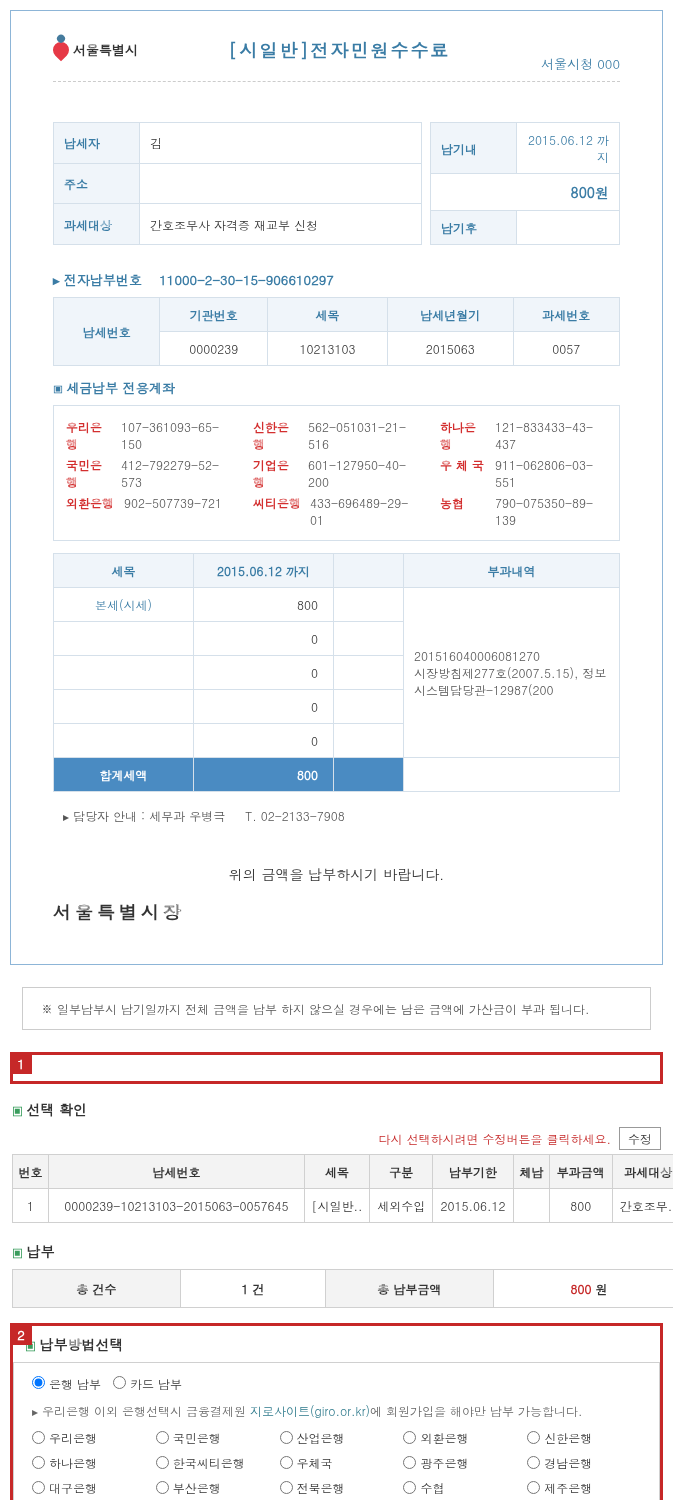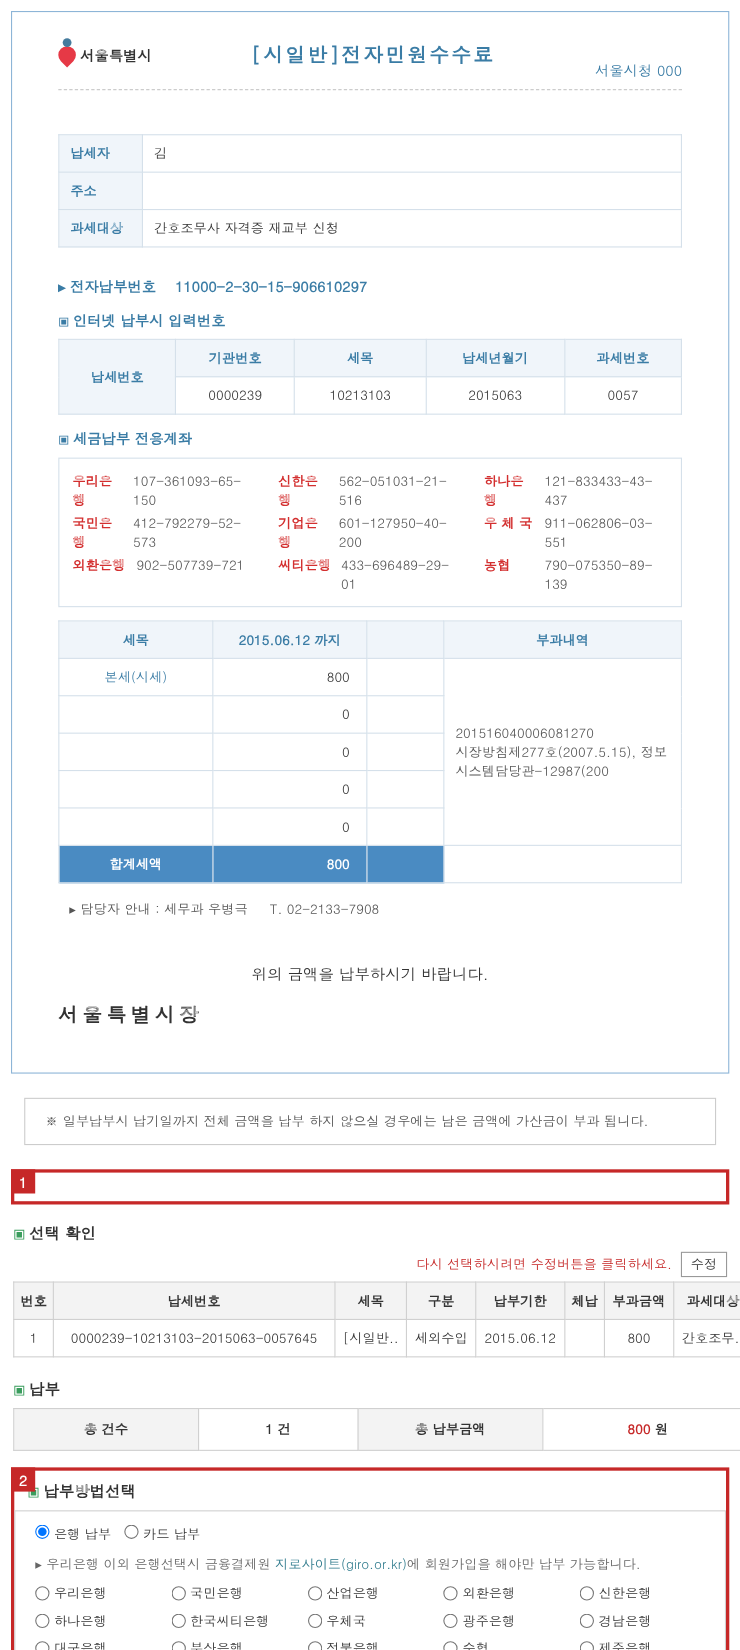--- a/index.html
+++ b/index.html
@@ -9,21 +9,21 @@
 .logo { display: flex; align-items: center; font-weight: bold; font-size: 13px; color: #333;}
 .logo-icon { width: 16px; height: 16px; background: #e63946; border-radius: 50% 50% 50% 0; transform: rotate(-45deg); margin-right: 4px; position: relative;}
 .logo-icon::after{content:""; position:absolute; width:8px;height:8px;background:#457b9d;border-radius:50%;top:-4px;right:-4px;}
 .title { color: #3a7ca5; font-size: 18px; font-weight: bold; letter-spacing: 2px;}
 .office { color: #3a7ca5; font-size: 13px; margin-top: 28px; }
 table { border-collapse: collapse; width: 100%; }
 .info-wrap { display: flex; gap: 0; margin-bottom: 25px;}
 .info-left { flex: 1; }
 .info-right { width: 190px; margin-left:8px;}
 .info-left td, .info-right td { border: 1px solid #d5e0ea; padding: 8px 10px; height:32px;}
-.info-left .lbl, .info-right .lbl { background: #f0f5fa; color: #3a7ca5; font-weight: bold; width: 76px;}
+.info-left .lbl, .info-right .lbl { background: #f0f5fa; color: #3a7ca5; font-weight: bold; width: 86px;}
 .info-right .amt { color: #3a7ca5; font-weight:bold; text-align:right; font-size:14px;}
 .section-head { color: #3a7ca5; font-weight: bold; margin: 12px 0 8px; font-size:13px;}
 .section-head::before { content: "▸ "; color:#3a7ca5;}
 .section-head2::before { content: "▣ "; color:#3a7ca5; font-size:10px;}
 .num-table td, .num-table th { border: 1px solid #d5e0ea; padding: 8px; text-align: center; }
 .num-table th { background: #f0f5fa; color:#3a7ca5; font-weight:bold;}
 .bank-box { border:1px solid #d5e0ea; padding:12px; display:grid; grid-template-columns: repeat(3,1fr); gap:4px 20px; font-size:12px;}
 .bank-row { display:flex; gap:8px;}
 .bank-name { color:#d32f2f; font-weight:bold; width:50px;}
 .bank-acct { color:#555; }
@@ -87,28 +87,42 @@
       <tr>
             <td class="lbl">주소</td>
             <td></td>
           </tr>
       <tr>
             <td class="lbl">과세대상</td>
             <td>간호조무사 자격증 재교부 신청</td>
           </tr>
     </tbody>
       </table>
+    <table class="info-right">
+      <tbody>
+          <tr>
+            <td class="lbl">납기내</td>
+            <td style="text-align:right;color:#3a7ca5">2015.06.12 까지</td>
+          </tr>
+      <tr>
+            <td colspan="2" class="amt">800원</td>
+          </tr>
+      <tr>
+            <td class="lbl">납기후</td>
+            <td></td>
+          </tr>
+    </tbody>
+      </table>
   </div>
 
   <div class="section-head">
     <span>전자납부번호</span>&nbsp;&nbsp;&nbsp;
     <span>11000-2-30-15-906610297</span>
   </div>
 
-  <div class="section-head section-head2">인터넷 납부시 입력번호</div>
   <table class="num-table">
     <tbody>
         <tr>
       <th rowspan="2">납세번호</th>
       <th>기관번호</th>
       <th>세목</th>
       <th>납세년월기</th>
       <th>과세번호</th>
     </tr>
     <tr>

